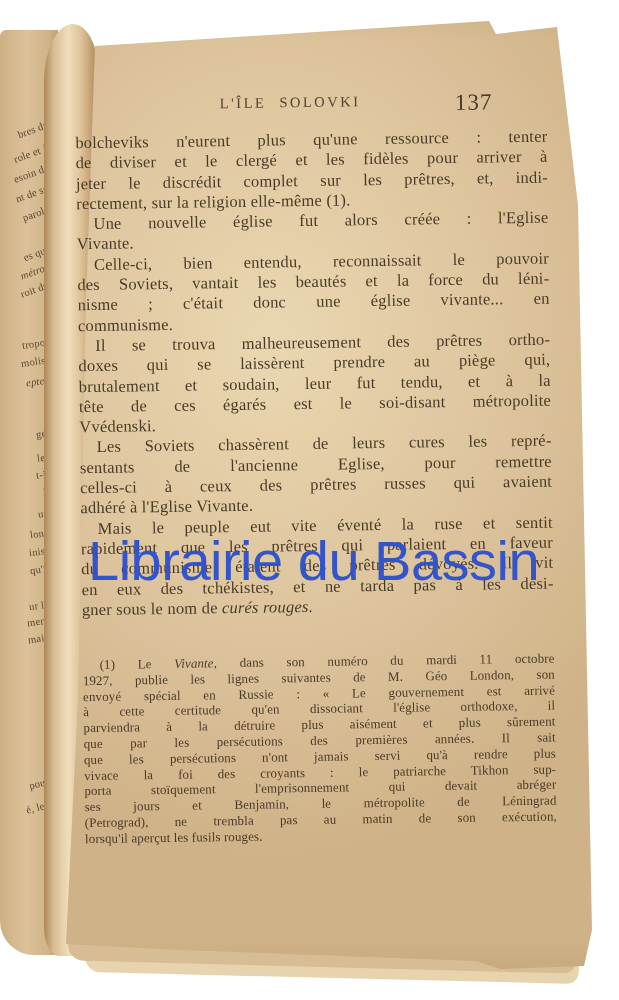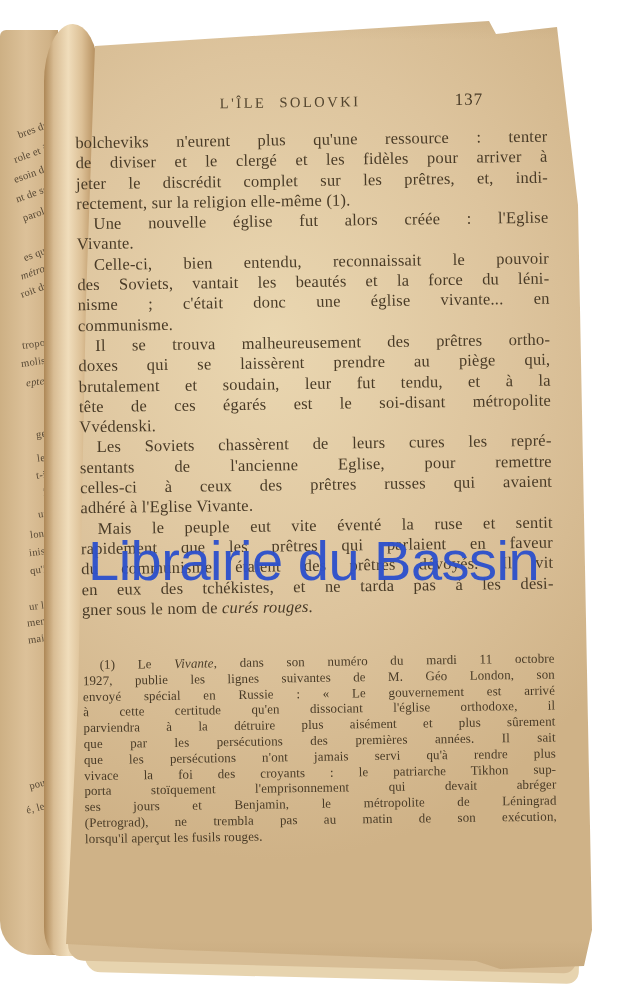--- a/index.html
+++ b/index.html
@@ -39,21 +39,21 @@
       linear-gradient(0deg,rgba(130,95,50,.20),rgba(130,95,50,0) 6%),
       linear-gradient(180deg,rgba(130,95,50,.14),rgba(130,95,50,0) 4%),
       radial-gradient(ellipse 70% 52% at 44% 34%,#ead7b1 0%,#ddc49d 55%,#cfb287 100%);}
 
   
   .content{position:absolute;inset:0;z-index:4;transform:rotate(-0.8deg);
     transform-origin:90px 120px;color:#493b27;}
   .header-row{position:absolute;top:97px;left:75px;width:472px;height:20px;}
   .running-title{position:absolute;left:145px;top:0;font-size:14.5px;letter-spacing:2.5px;
     word-spacing:7px;color:#53452f;}
-  .folio{position:absolute;left:380px;top:-2px;font-size:17px;letter-spacing:1px;}
+  .folio{position:absolute;left:380px;top:-2px;font-size:23px;letter-spacing:1px;}
 
   .body-text{position:absolute;top:133px;left:75px;width:472px;
     font-size:16.5px;line-height:20.3px;letter-spacing:.2px;}
   .jl{text-align:justify;text-align-last:justify;}
   .jl.last{text-align-last:left;}
   .ind{text-indent:17px;}
 
   .footnote{position:absolute;top:657px;left:75px;width:472px;
     font-size:13px;line-height:15.8px;letter-spacing:.1px;}
 

